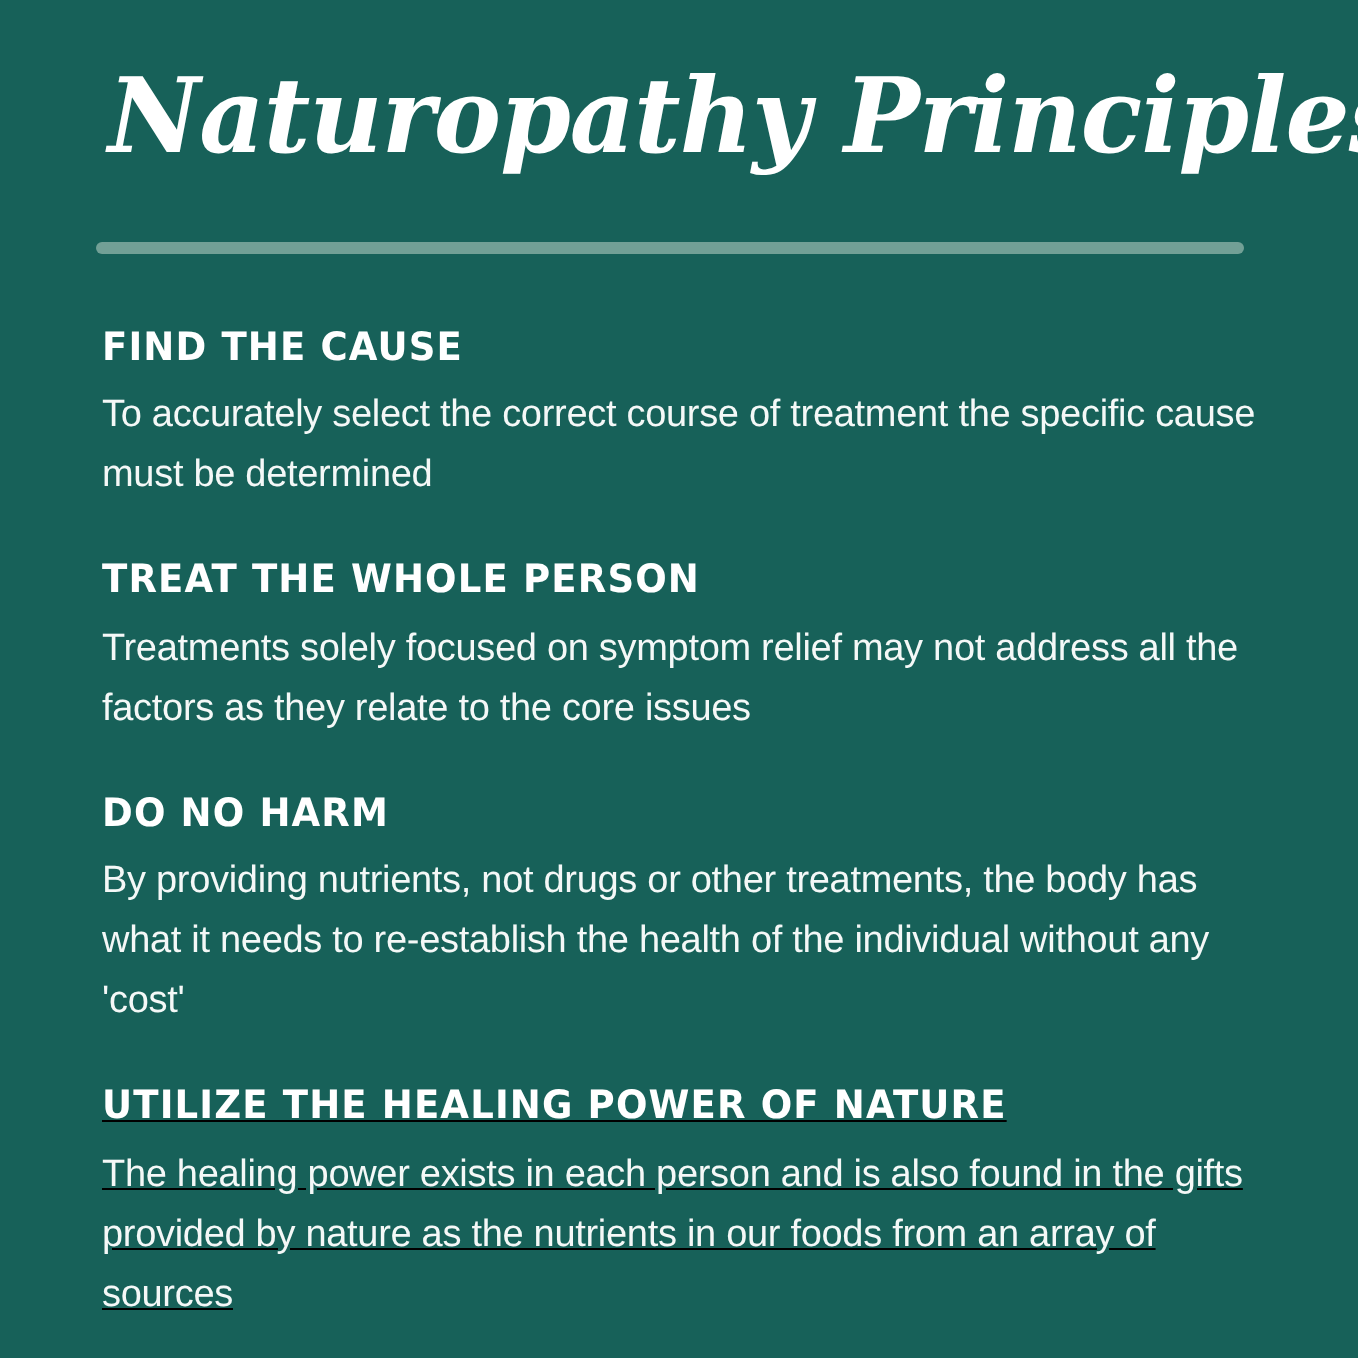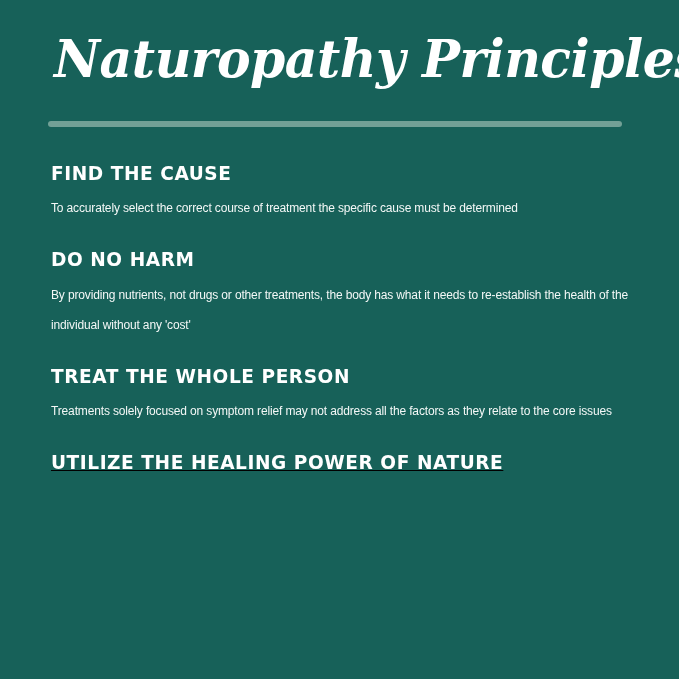--- a/index.html
+++ b/index.html
@@ -70,21 +70,21 @@
     color: #ffffff;
     text-transform: uppercase;
     transform: scaleX(0.95);
     transform-origin: left center;
     white-space: nowrap;
   }
   .section-body {
     margin: 0;
     font-family: "Liberation Sans", sans-serif;
     font-weight: 400;
-    font-size: 12px;
+    font-size: 19px;
     line-height: 30px;
     letter-spacing: -0.15px;
     color: #f4f8f7;
     max-width: 586px;
   }
 </style>
 </head>
 <body>
 
 <div class="poster">
@@ -94,27 +94,28 @@
   <div class="divider"></div>
 
   <div class="sections">
 
     <div class="section">
       <h2 class="section-heading">FIND THE CAUSE</h2>
       <p class="section-body">To accurately select the correct course of treatment the specific cause must be determined</p>
     </div>
 
     <div class="section">
+      <h2 class="section-heading">TREAT THE WHOLE PERSON</h2>
+      <p class="section-body">Treatments solely focused on symptom relief may not address all the factors as they relate to the core issues</p>
+    </div>
+
+    <div class="section">
       <h2 class="section-heading">DO NO HARM</h2>
       <p class="section-body">By providing nutrients, not drugs or other treatments, the body has what it needs to re-establish the health of the individual without any 'cost'</p>
     </div>
 
     <div class="section">
-      <h2 class="section-heading">TREAT THE WHOLE PERSON</h2>
-      <p class="section-body">Treatments solely focused on symptom relief may not address all the factors as they relate to the core issues</p>
-    </div>
-
-    <div class="section">
       <h2 class="section-heading">UTILIZE THE HEALING POWER OF NATURE</h2>
+      <p class="section-body">The healing power exists in each person and is also found in the gifts provided by nature as the nutrients in our foods from an array of sources</p>
     </div>
 
   </div>
 </div>
 
 </body></html>

